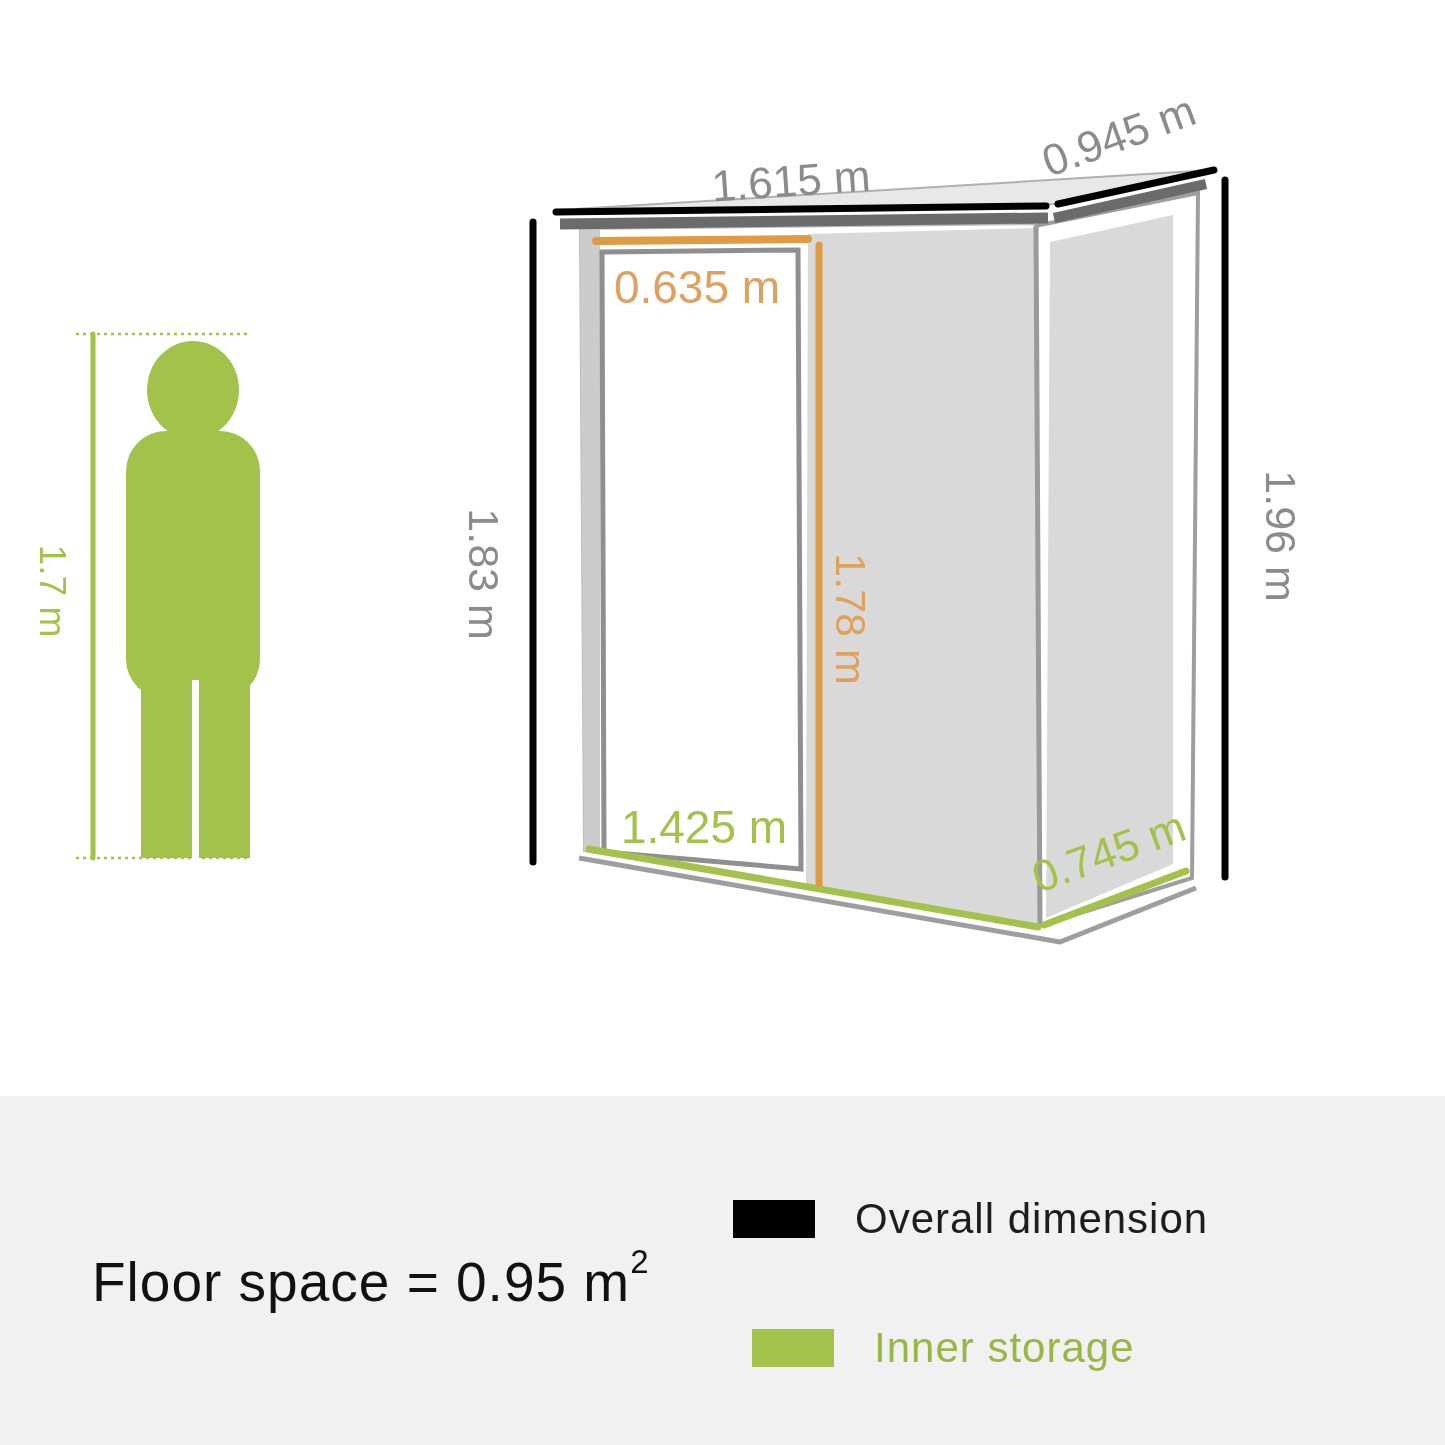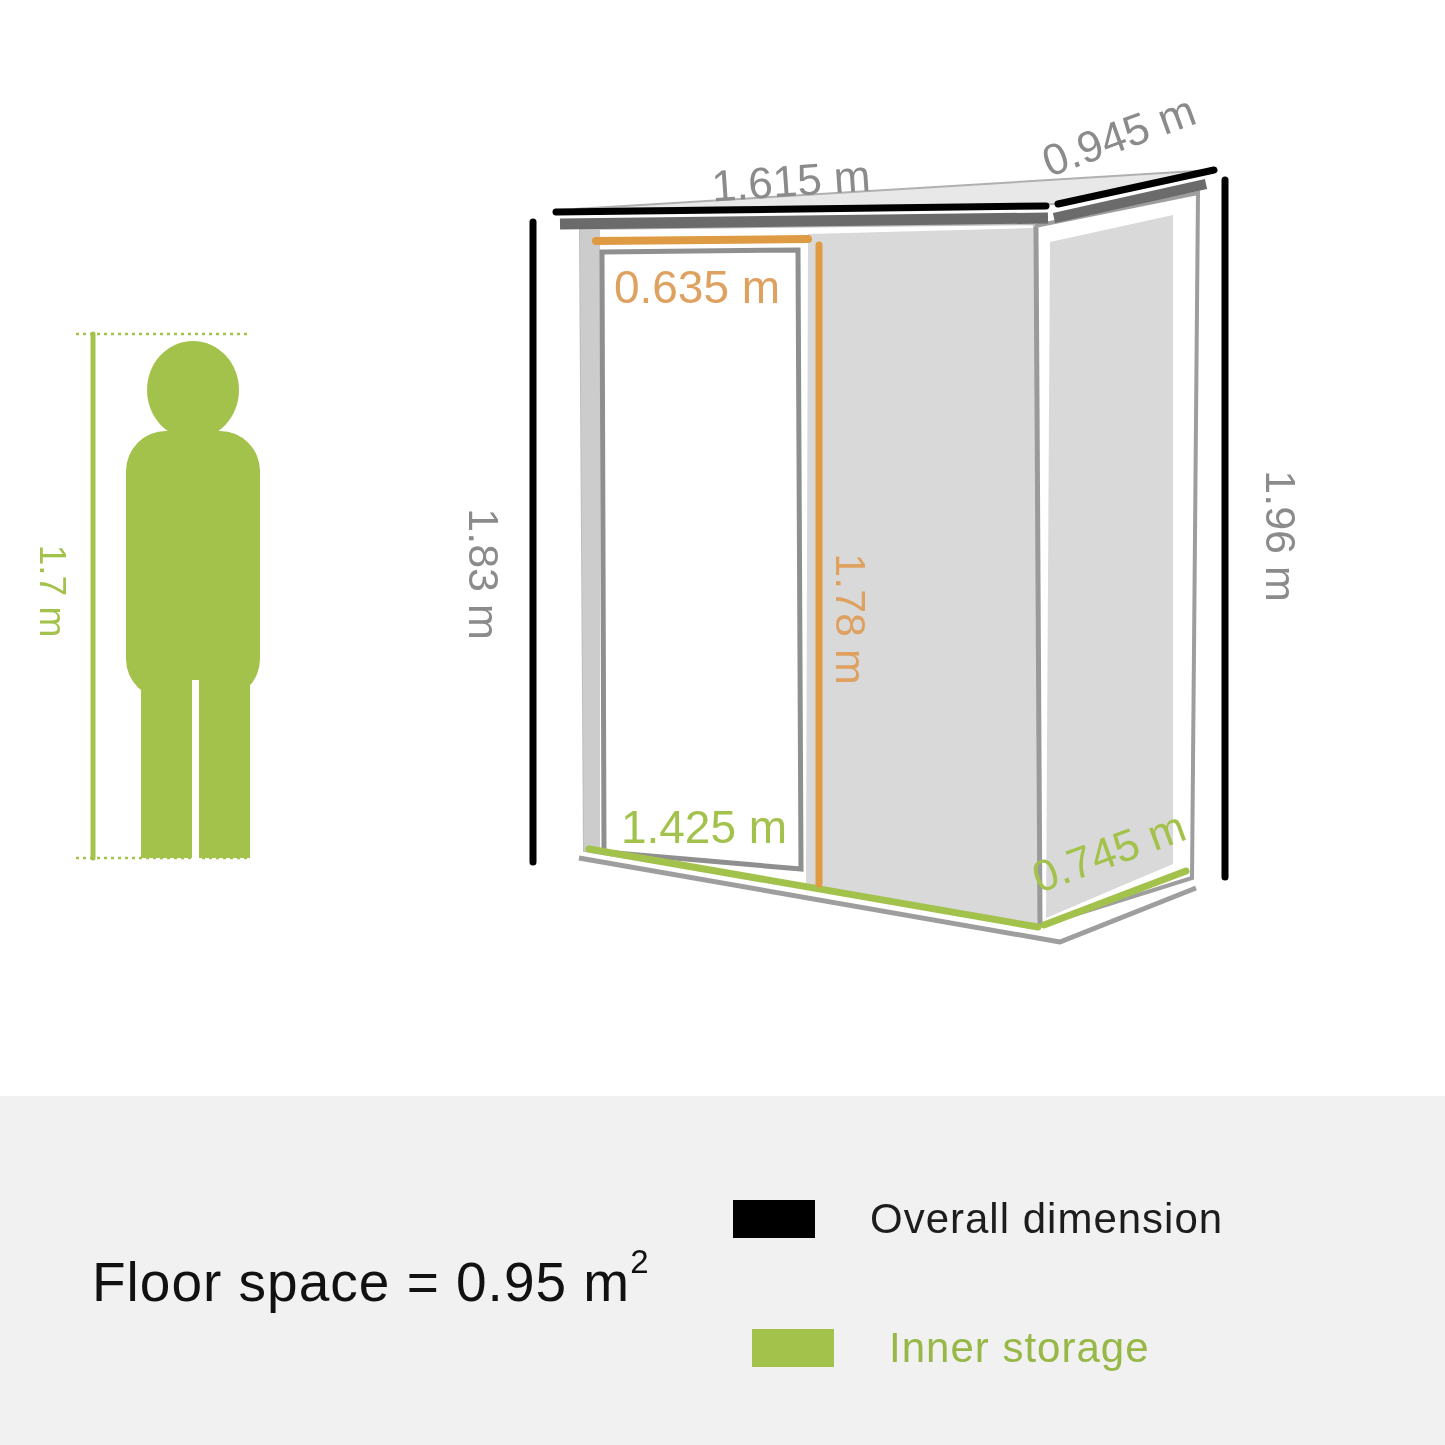--- a/index.html
+++ b/index.html
@@ -15,21 +15,21 @@
     background:#f1f1f1;
   }
   .diagram-svg{position:absolute;left:0;top:0;}
   .floor-space{
     position:absolute;left:92px;top:1243px;
     font-size:55px;color:#111111;letter-spacing:1px;
     white-space:nowrap;
   }
   .floor-space sup{font-size:33px;vertical-align:28px;}
   .legend{position:absolute;left:733px;top:1196px;width:560px;}
-  .legend-row{display:flex;align-items:center;height:46px;gap:15px;}
+  .legend-row{display:flex;align-items:center;height:46px;}
   .legend-row + .legend-row{margin-top:83px;padding-left:19px;}
   .swatch{width:82px;height:38px;margin-right:40px;flex:0 0 auto;}
   .swatch-overall{background:#000000;}
   .swatch-inner{background:#a3c24b;}
   .legend-label{font-size:42px;letter-spacing:1px;white-space:nowrap;}
   .legend-label-overall{color:#1d1d1d;}
   .legend-label-inner{color:#97b747;}
   text{font-family:"Liberation Sans", sans-serif;}
   .dim-gray{fill:#8b8b8b;}
   .dim-orange{fill:#dfa160;}

